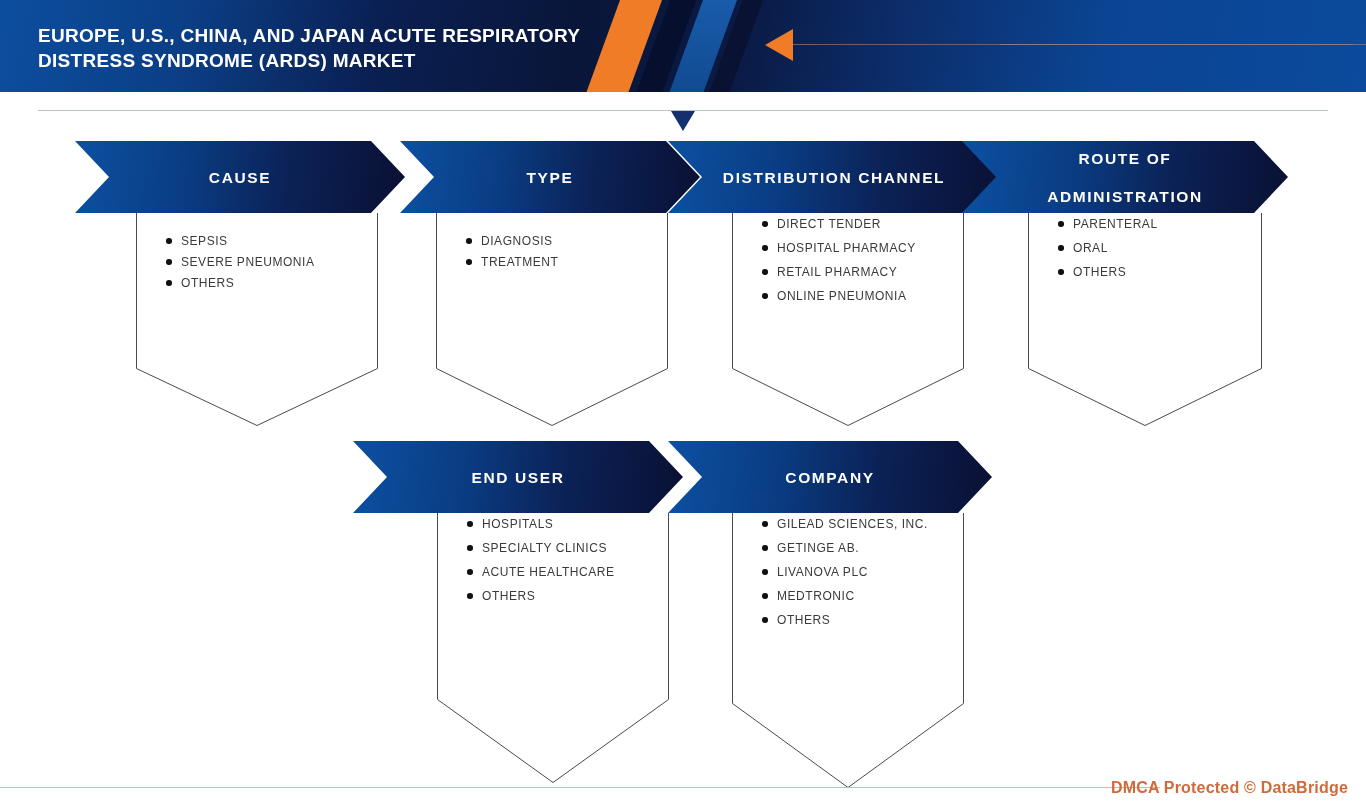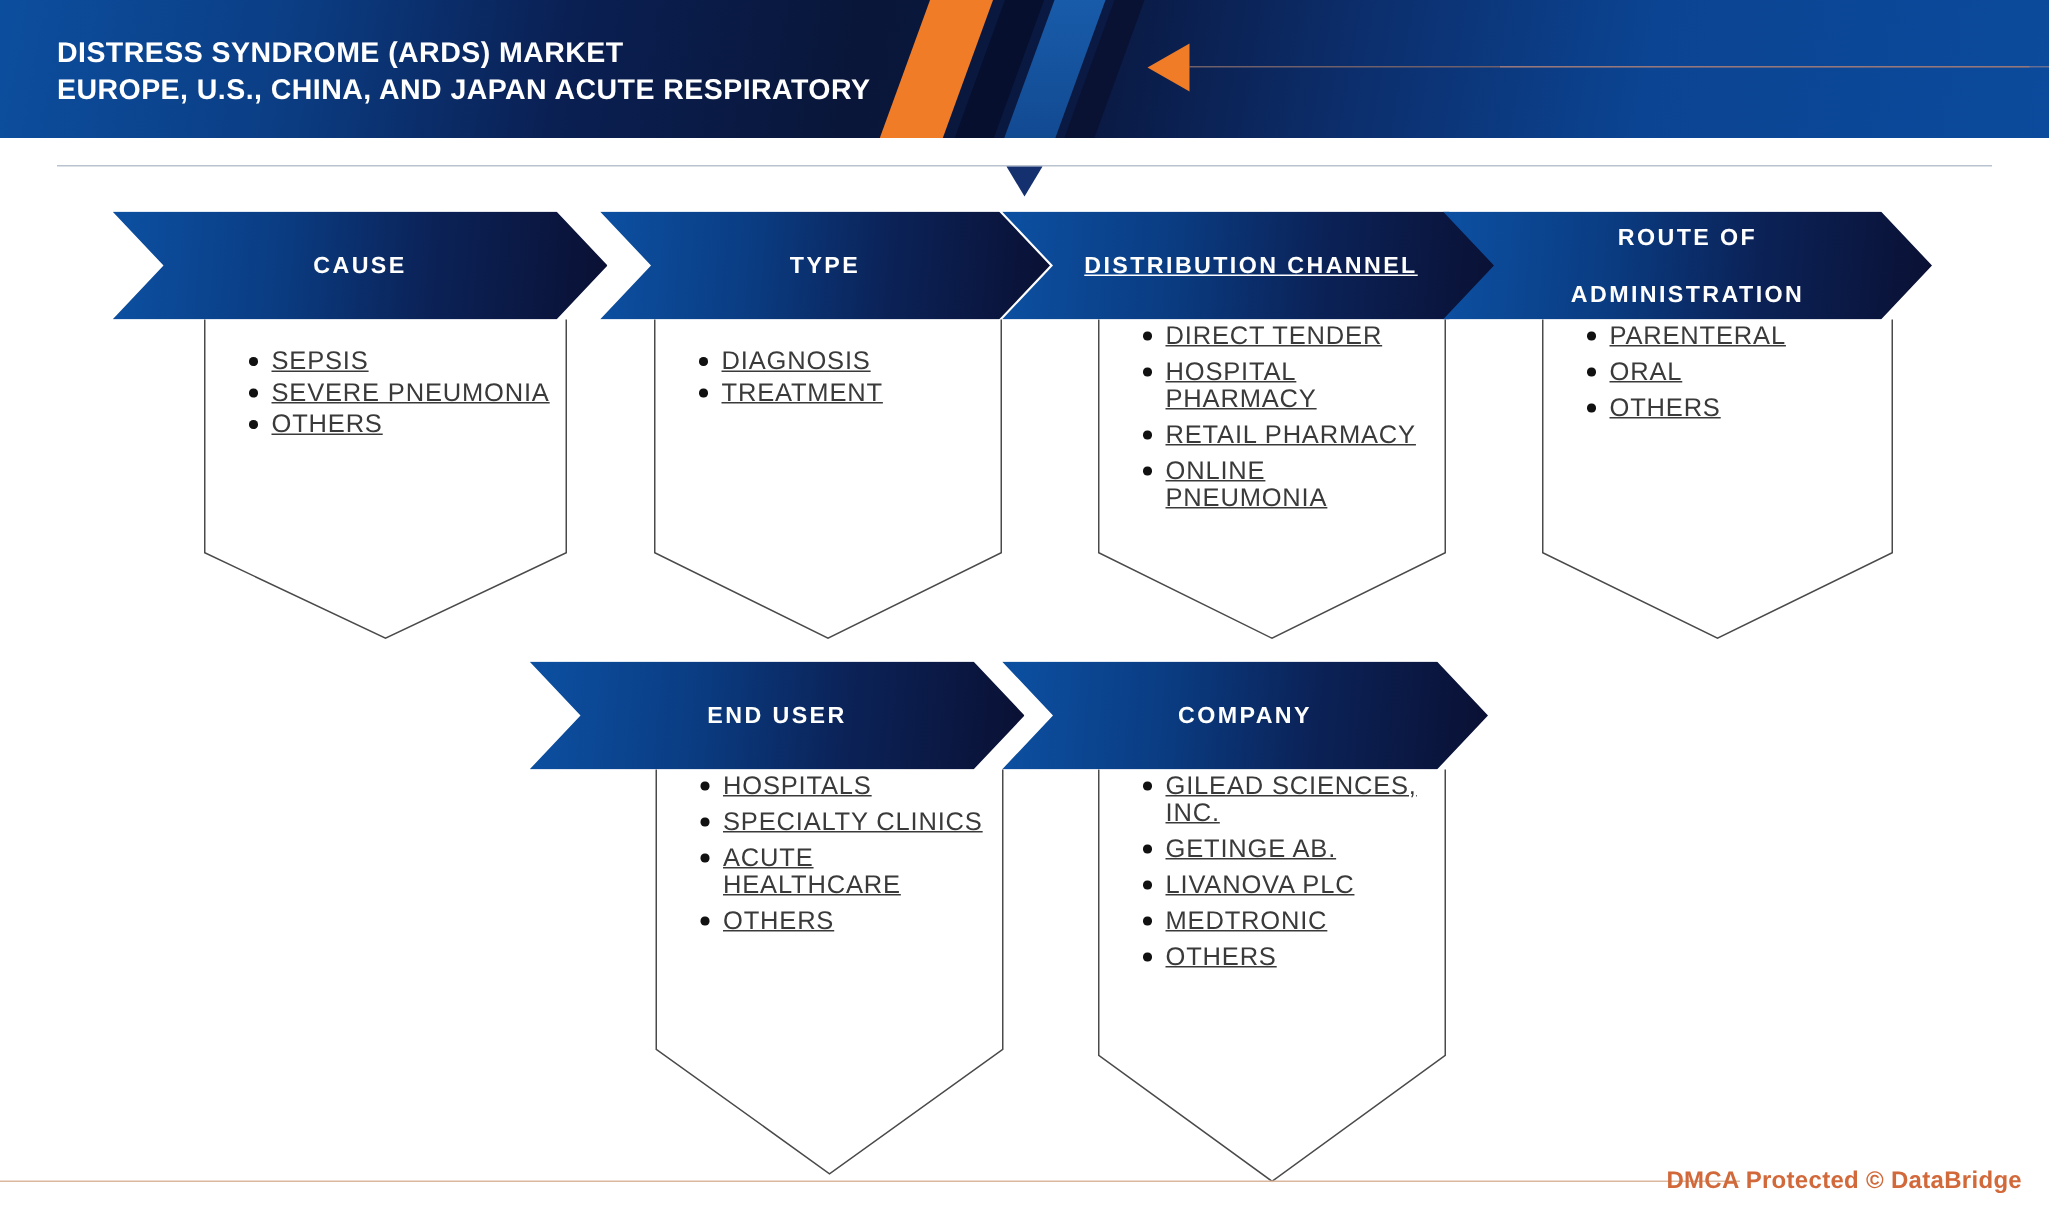--- a/index.html
+++ b/index.html
@@ -101,24 +101,23 @@
   }
   .banner span { display: block; line-height: 19px; padding: 0 14px; }
 
   
   .panel { position: absolute; }
   .panel svg { position: absolute; left: 0; top: 0; overflow: visible; }
   .panel ul {
     position: absolute;
     list-style: none;
     color: #3a3a3a;
-    font-size: 17px;
+    font-size: 12px;
     letter-spacing: .55px;
     line-height: 18px;
-    text-decoration: underline;
   }
   .panel li {
     position: relative;
     padding-left: 17px;
     margin-bottom: 3px;
   }
   .panel li::before {
     content: "";
     position: absolute;
     left: 2px; top: 6px;
@@ -150,22 +149,22 @@
   <div class="hdr-stripe" id="stripe-orange"></div>
   <div class="hdr-stripe" id="stripe-dark1"></div>
   <div class="hdr-stripe" id="stripe-blue1"></div>
   <div class="hdr-stripe" id="stripe-dark2"></div>
 
   <div id="hdr-arrow-line"></div>
   <div id="hdr-arrow"></div>
   <div id="hdr-thinline"></div>
 
   <h1 id="title">
+    <span class="line">EUROPE, U.S., CHINA, AND JAPAN ACUTE RESPIRATORY</span>
     <span class="line">DISTRESS SYNDROME (ARDS) MARKET</span>
-    <span class="line">EUROPE, U.S., CHINA, AND JAPAN ACUTE RESPIRATORY</span>
   </h1>
 </div>
 
 <div id="divider"></div>
 <div id="divider-tri"></div>
 
 <div class="banner" style="left:75px; top:141px; width:330px;">
   <span>CAUSE</span>
 </div>
 <div class="panel" style="left:136px; top:213px; width:242px; height:213px;">
@@ -185,21 +184,21 @@
 <div class="panel" style="left:436px; top:213px; width:232px; height:213px;">
   <svg width="232" height="213" viewBox="0 0 232 213">
     <path d="M0.5,0 L0.5,155.5 L116,212.5 L231.5,155.5 L231.5,0" fill="none" stroke="#4a4a4a" stroke-width="1"></path>
   </svg>
   <ul style="left:28px; top:19px; width:195px;">
     <li>DIAGNOSIS</li>
     <li>TREATMENT</li>
   </ul>
 </div>
 
-<div class="banner" style="left:668px; top:141px; width:332px;text-decoration:underline;">
+<div class="banner" style="left:668px; top:141px; width:332px;">
   <span>DISTRIBUTION CHANNEL</span>
 </div>
 <div class="panel spaced" style="left:732px; top:213px; width:232px; height:213px;">
   <svg width="232" height="213" viewBox="0 0 232 213">
     <path d="M0.5,0 L0.5,155.5 L116,212.5 L231.5,155.5 L231.5,0" fill="none" stroke="#4a4a4a" stroke-width="1"></path>
   </svg>
   <ul style="left:28px; top:2px; width:195px;">
     <li>DIRECT TENDER</li>
     <li>HOSPITAL PHARMACY</li>
     <li>RETAIL PHARMACY</li>

